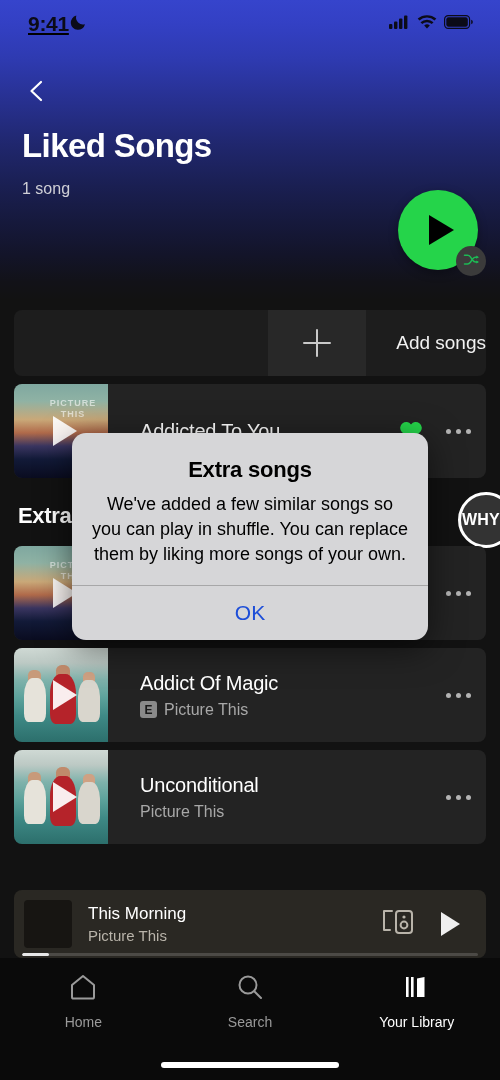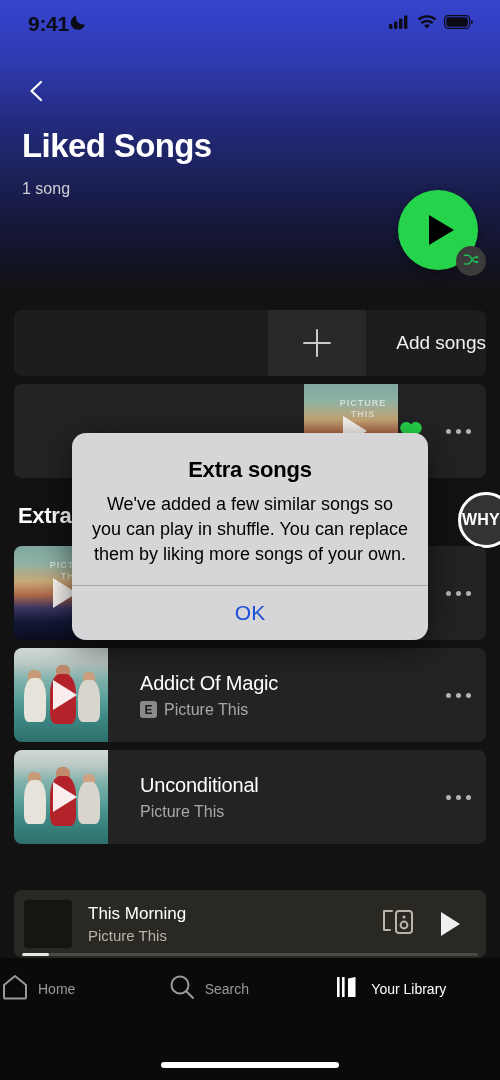--- a/index.html
+++ b/index.html
@@ -48,20 +48,21 @@
     display: flex;
     align-items: center;
     justify-content: space-between;
     padding: 0 26px 0 28px;
     z-index: 20;
   }
   .status-left {
     display: flex;
     align-items: flex-end;
     gap: 0;
+    text-decoration: underline;
   }
   .status-time {
     font-size: 21px;
     font-weight: bold;
     color: #0b0b18;
     letter-spacing: -0.3px;
   }
   .moon-icon { display: block; }
   .status-right {
     display: flex;
@@ -396,21 +397,21 @@
     height: 122px;
     background: #0a0a0a;
     display: flex;
     align-items: flex-start;
     padding-top: 14px;
     z-index: 19;
   }
   .nav-item {
     flex: 1 1 0;
     display: flex;
-    flex-direction: row;
+    flex-direction: column;
     align-items: center;
     gap: 8px;
   }
   .nav-label {
     font-size: 14px;
     color: #9a9a9a;
   }
   .nav-item.active .nav-label { color: #fff; }
   .home-indicator {
     position: absolute;
@@ -551,20 +552,23 @@
       <div class="add-label">Add songs</div>
     </div>
 
     <div class="row-card song-row">
       <div class="art art-sunset">
         <div class="art-caption">
           <span>PICTURE</span><br>
           <span>THIS</span>
         </div>
         <span class="art-play"></span>
+      </div>
+      <div class="song-meta">
+        <div class="song-title">Addicted To You</div>
       </div>
       <div class="heart-liked">
         <svg width="26" height="24" viewBox="0 0 26 24">
           <path d="M13 22 3.4 12.6A5.6 5.6 0 0 1 13 5.4a5.6 5.6 0 0 1 9.6 7.2z" fill="#25d44a"></path>
         </svg>
       </div>
       <div class="dots-btn">
         <span class="dot"></span>
         <span class="dot"></span>
         <span class="dot"></span>

